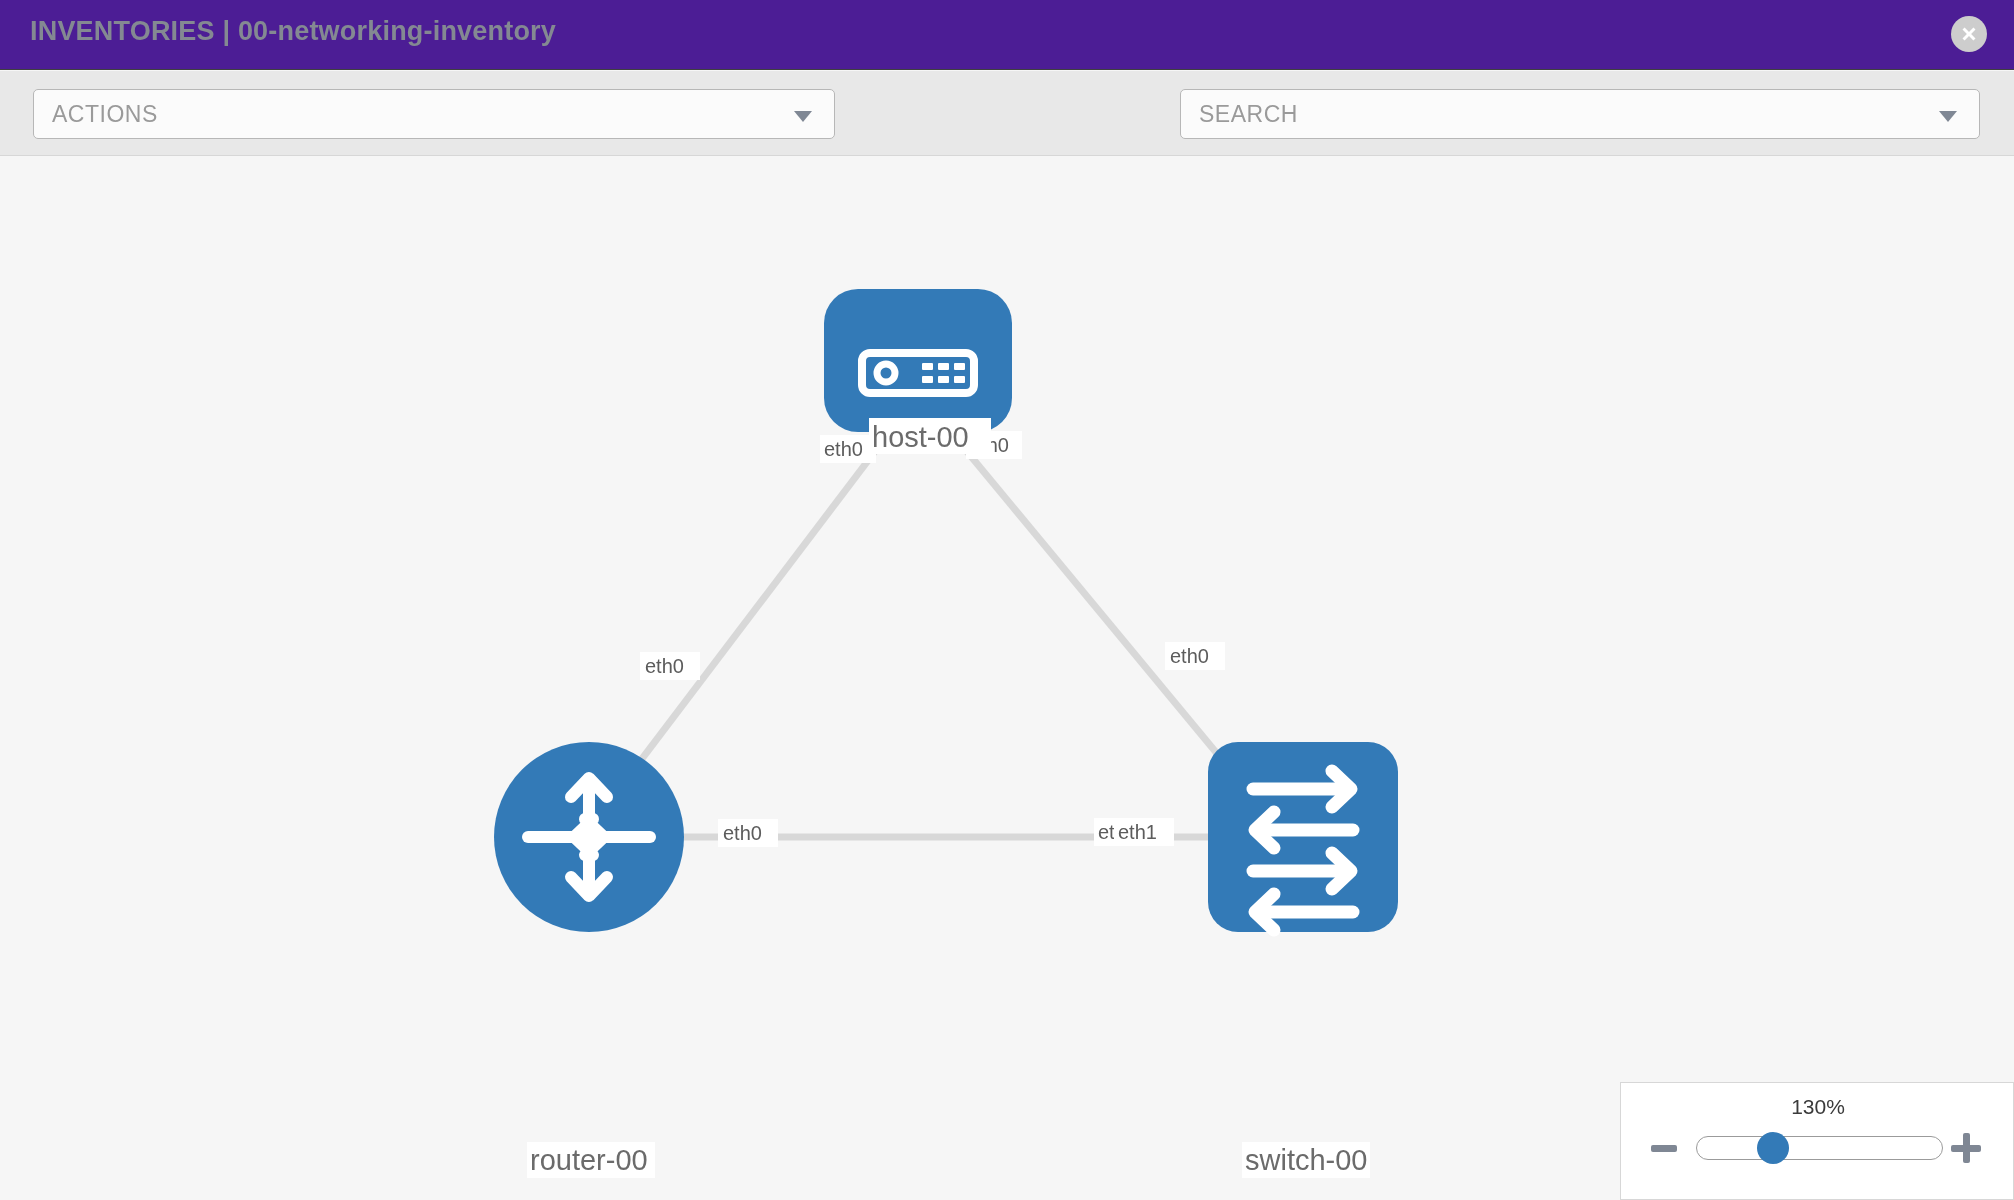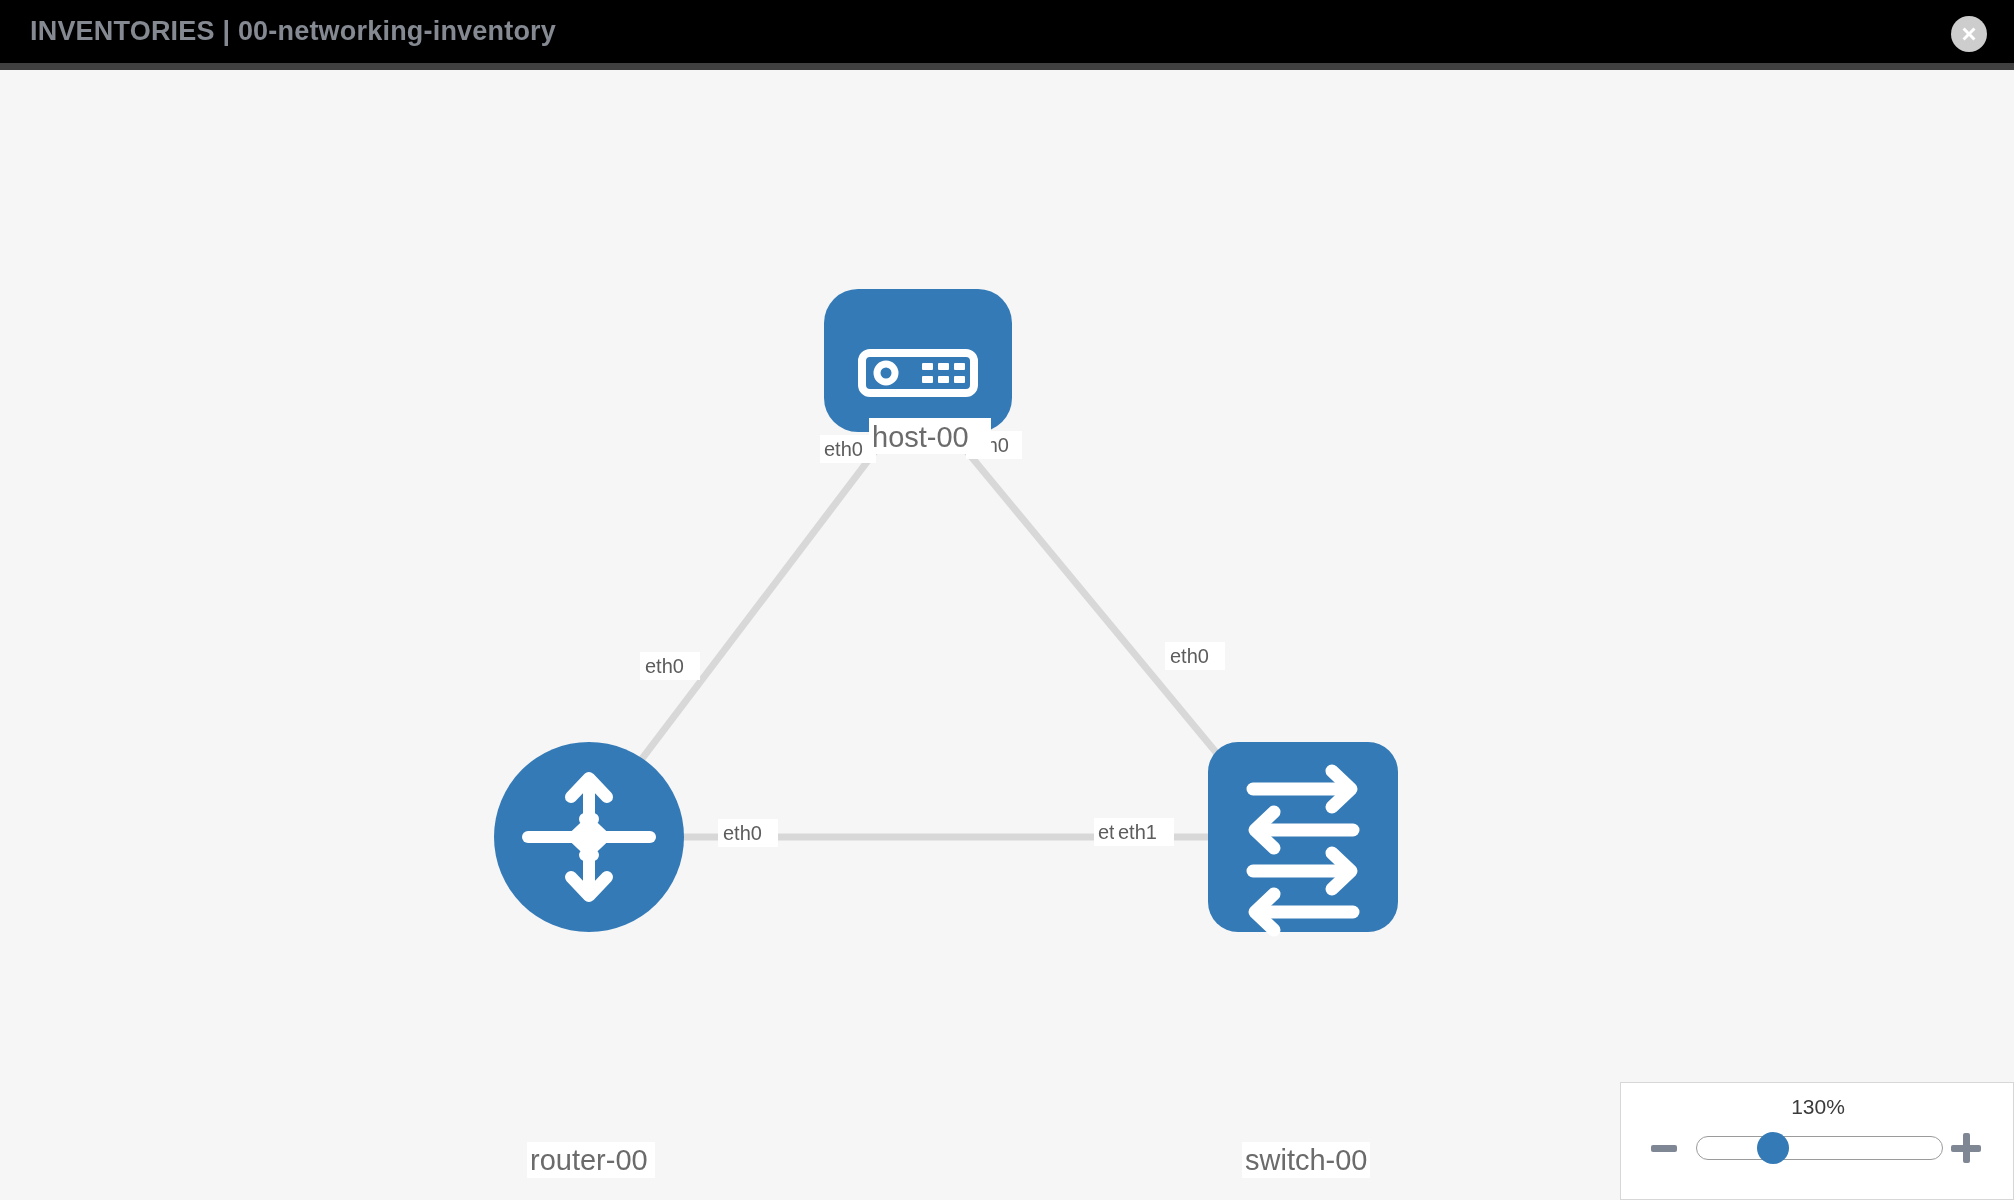--- a/index.html
+++ b/index.html
@@ -17,22 +17,22 @@
     width: 2014px;
     height: 1200px;
     background: #f6f6f6;
   }
 
   
   .header {
     position: absolute;
     left: 0; top: 0;
     width: 2014px; height: 70px;
-    background: #000000;
-    border-bottom: 7px solid #404040;
+    background: #4c1d95;
+    border-bottom: 1px solid #404040;
   }
   .header-title {
     position: absolute;
     left: 30px; top: 16px;
     font-size: 27px;
     font-weight: bold;
     color: #848992;
     letter-spacing: 0.2px;
     white-space: nowrap;
   }
@@ -190,20 +190,45 @@
 
   <div class="header">
     <div class="header-title">INVENTORIES | 00-networking-inventory</div>
     <div class="close-btn">
       <svg width="36" height="36" viewBox="0 0 36 36" aria-hidden="true">
         <path d="M11.5 13.6 L13.6 11.5 L18 15.9 L22.4 11.5 L24.5 13.6 L20.1 18 L24.5 22.4 L22.4 24.5 L18 20.1 L13.6 24.5 L11.5 22.4 L15.9 18 Z" fill="#ffffff"></path>
       </svg>
     </div>
   </div>
 
+  <div class="toolbar">
+
+    <div class="actions-select">
+      <span class="actions-label">ACTIONS</span>
+      <span class="caret"></span>
+    </div>
+
+    <div class="tool-icon tool-wrench">
+      <svg width="44" height="44" viewBox="0 0 44 44" aria-hidden="true">
+        <path d="M31.2 8.4 c-4.6-1.6-9.6 0.6-11.5 5 -0.9 2.1-0.9 4.3-0.2 6.3 L8.6 30.3 c-1 1-1 2.7 0 3.7 l1.5 1.5 c1 1 2.7 1 3.7 0 L24.4 24.9 c2 0.7 4.3 0.7 6.3-0.2 4.4-1.9 6.6-6.9 5-11.5 l-5.2 5.2 -4.3-0.9 -0.9-4.3 Z" fill="#7f8794"></path>
+        <circle cx="11.8" cy="32.3" r="1.6" fill="#e8e8e8"></circle>
+      </svg>
+    </div>
+
+    <div class="tool-icon tool-key">
+      <svg width="44" height="44" viewBox="0 0 44 44" aria-hidden="true">
+        <path d="M18.6 8.5 c-4.6 0-8.4 3.8-8.4 8.4 0 4.6 3.8 8.4 8.4 8.4 1.5 0 2.9-0.4 4.1-1.1 l2.9 2.9 2.4-2.4 2.4 2.4 2.2-2.2 -2.4-2.4 2.6-2.6 -2.3-2.3 -4.2 4.2 -3.2-3.2 c0.7-1.2 1.1-2.6 1.1-4.1 C26.9 12.3 23.2 8.5 18.6 8.5 Z M17.4 12.6 c2 0 3.6 1.6 3.6 3.6 0 2-1.6 3.6-3.6 3.6 -2 0-3.6-1.6-3.6-3.6 C13.8 14.2 15.4 12.6 17.4 12.6 Z" fill="#7f8794"></path>
+      </svg>
+    </div>
+
+    <div class="search-box">
+      <span class="search-label">SEARCH</span>
+      <span class="caret"></span>
+    </div>
+  </div>
 
   <div class="canvas">
     <svg class="topology-svg" viewBox="0 0 2014 1043">
 
       <g>
         <line x1="895" y1="268" x2="613" y2="640" stroke="#d8d8d8" stroke-width="7"></line>
       </g>
       <g>
         <line x1="945" y1="268" x2="1253" y2="640" stroke="#d8d8d8" stroke-width="7"></line>
       </g>

